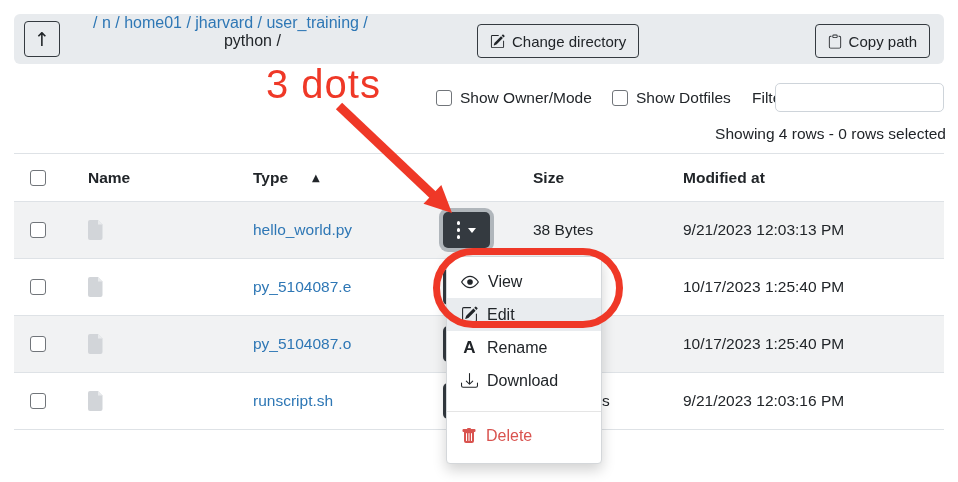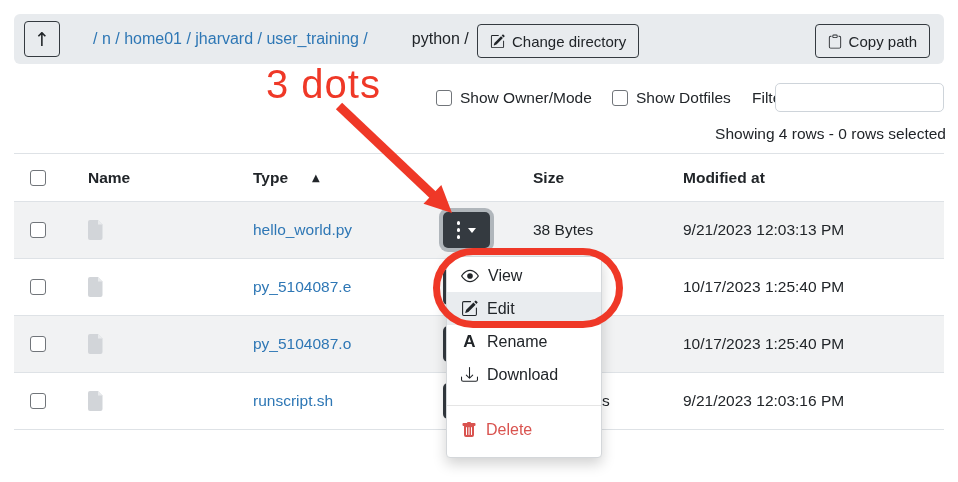--- a/index.html
+++ b/index.html
@@ -8,21 +8,21 @@
   .stage{position:relative;width:958px;height:482px;overflow:hidden;}
 
   
   .topbar{position:absolute;left:14px;top:14px;width:930px;height:50px;
           background:#e8ebee;border-radius:6px;}
   .up-btn{position:absolute;left:10px;top:7px;width:36px;height:36px;
           border:1px solid #343a40;border-radius:4px;background:transparent;
           display:flex;align-items:center;justify-content:center;cursor:pointer;}
   .up-glyph{font-family:"DejaVu Sans",sans-serif;font-size:19px;line-height:1;color:#212529;}
   .crumbs{position:absolute;left:79px;top:0;height:50px;display:flex;align-items:center;
-          font-size:16px;white-space:pre;}
+          font-size:16px;white-space:pre;flex-direction:column;}
   .crumb-links{color:#2e77b5;}
   .crumb-current{color:#212529;margin-left:6px;padding-left:38px;}
   .bar-btn{position:absolute;top:10px;height:31px;display:flex;align-items:center;gap:7px;
            padding:16px 12px;border:1px solid #343a40;border-radius:4px;background:transparent;
            font-size:15px;color:#212529;cursor:pointer;box-sizing:border-box;}
   .bar-btn svg{display:block;}
   .chdir-btn{left:463px;}
   .copy-btn{right:14px;}
 
   
@@ -57,21 +57,21 @@
            position:relative;z-index:1;}
   .act-focus{box-shadow:0 0 0 4px rgba(134,142,150,.6);}
   .dots-col{display:flex;flex-direction:column;gap:3.5px;}
   .dots-col i{width:3.5px;height:3.5px;border-radius:50%;background:#fff;}
   .caret-down{width:0;height:0;border-left:4.5px solid transparent;
               border-right:4.5px solid transparent;border-top:5px solid #fff;}
 
   
   .menu{position:absolute;left:446px;top:256px;width:156px;background:#fff;
         border:1px solid #d4d7da;border-radius:4px;box-shadow:0 6px 14px rgba(0,0,0,.18);
-        padding:2px 0 11px 0;z-index:5;box-sizing:border-box;}
+        padding:8px 0 11px 0;z-index:5;box-sizing:border-box;}
   .menu-item{display:flex;align-items:center;gap:9px;height:33px;padding:0 14px;
              font-size:16px;color:#212529;cursor:pointer;}
   .menu-item.hl{background:#e9ecef;}
   .menu-spacer{height:14px;}
   .menu-divider{height:1px;background:#e5e5e5;margin:0 0 7px 0;}
   .menu-item.danger{color:#d9534f;}
   .rename-a{font-weight:bold;font-size:17px;width:17px;text-align:center;}
 
   
   .ann-text{position:absolute;left:266px;top:62px;font-size:40px;color:#ef3827;

